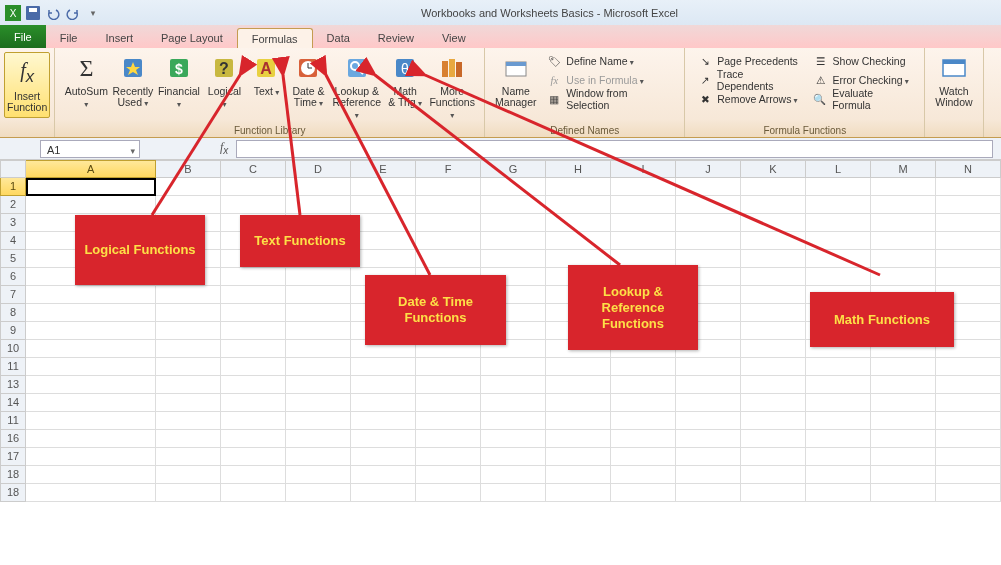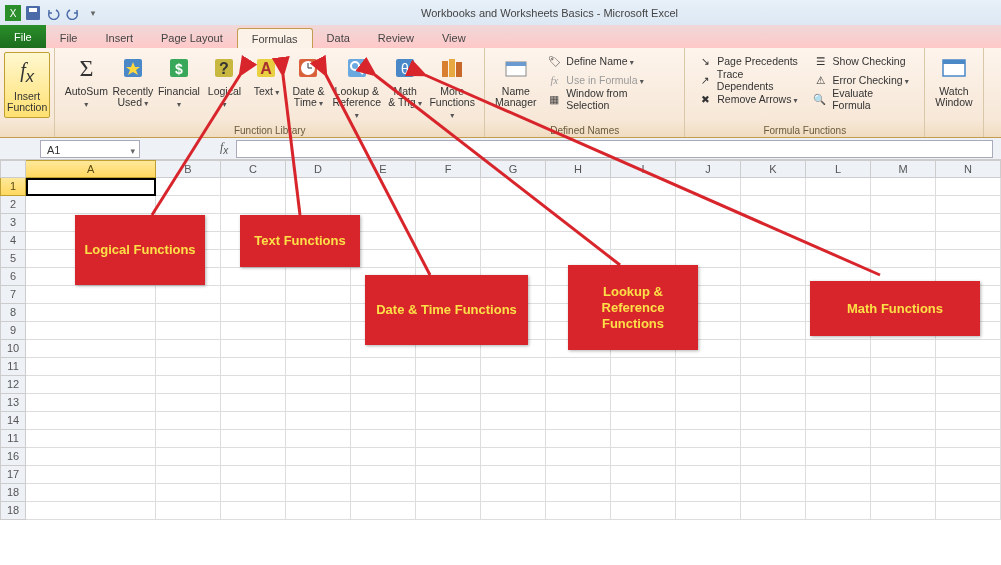--- a/index.html
+++ b/index.html
@@ -495,37 +495,20 @@
         <div class="cell"></div>
         <div class="cell"></div>
         <div class="cell"></div>
         <div class="cell"></div>
         <div class="cell"></div>
         <div class="cell"></div>
         <div class="cell"></div>
         <div class="cell"></div>
       </div>
       <div class="row">
-        <div class="rowhdr">12</div>
-        <div class="cell first-col"></div>
-        <div class="cell"></div>
-        <div class="cell"></div>
-        <div class="cell"></div>
-        <div class="cell"></div>
-        <div class="cell"></div>
-        <div class="cell"></div>
-        <div class="cell"></div>
-        <div class="cell"></div>
-        <div class="cell"></div>
-        <div class="cell"></div>
-        <div class="cell"></div>
-        <div class="cell"></div>
-        <div class="cell"></div>
-      </div>
-      <div class="row">
         <div class="rowhdr">13</div>
         <div class="cell first-col"></div>
         <div class="cell"></div>
         <div class="cell"></div>
         <div class="cell"></div>
         <div class="cell"></div>
         <div class="cell"></div>
         <div class="cell"></div>
         <div class="cell"></div>
         <div class="cell"></div>
@@ -652,21 +635,21 @@
   <line x1="375" y1="75" x2="620" y2="265" stroke="#d8252c" stroke-width="3" marker-start="url(#ah)"></line>
   <line x1="425" y1="75" x2="880" y2="275" stroke="#d8252c" stroke-width="3" marker-start="url(#ah)"></line>
 </svg>
 
 <div class="callout" style="left:75px; top:215px; width:130px; height:70px">
     <span>Logical Functions</span>
   </div>
 <div class="callout" style="left:240px; top:215px; width:120px; height:52px">
     <span>Text Functions</span>
   </div>
-<div class="callout" style="left:365px; top:275px; width:163px; height:70px">
+<div class="callout" style="left:365px; top:275px; width:141px; height:70px">
     <span>Date &amp; Time Functions</span>
   </div>
 <div class="callout" style="left:568px; top:265px; width:130px; height:85px">
     <span>Lookup &amp; Reference Functions</span>
   </div>
-<div class="callout" style="left:810px; top:281px; width:170px; height:55px">
+<div class="callout" style="left:810px; top:292px; width:144px; height:55px">
     <span>Math Functions</span>
   </div>
 
 </body></html>

